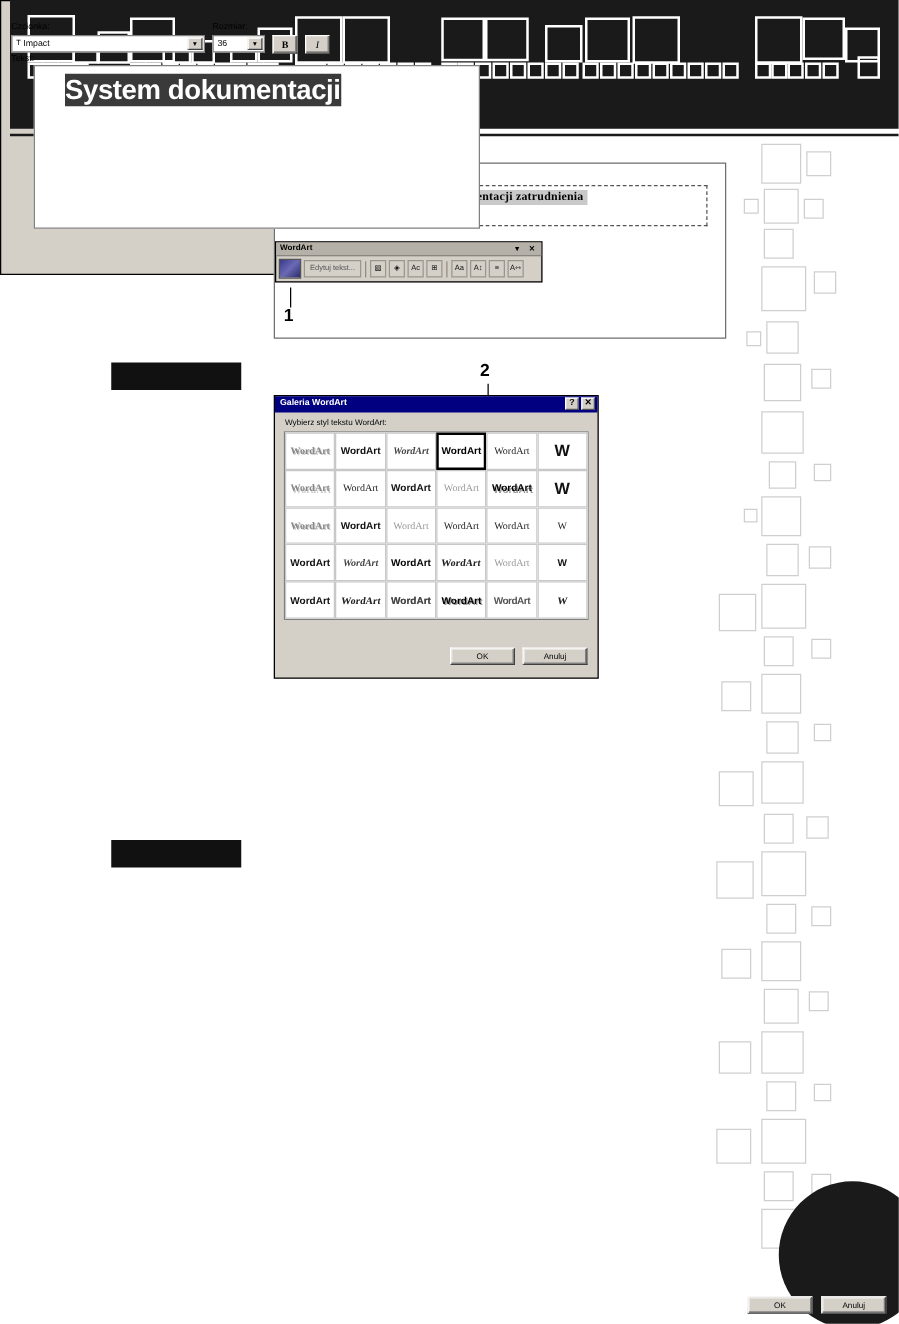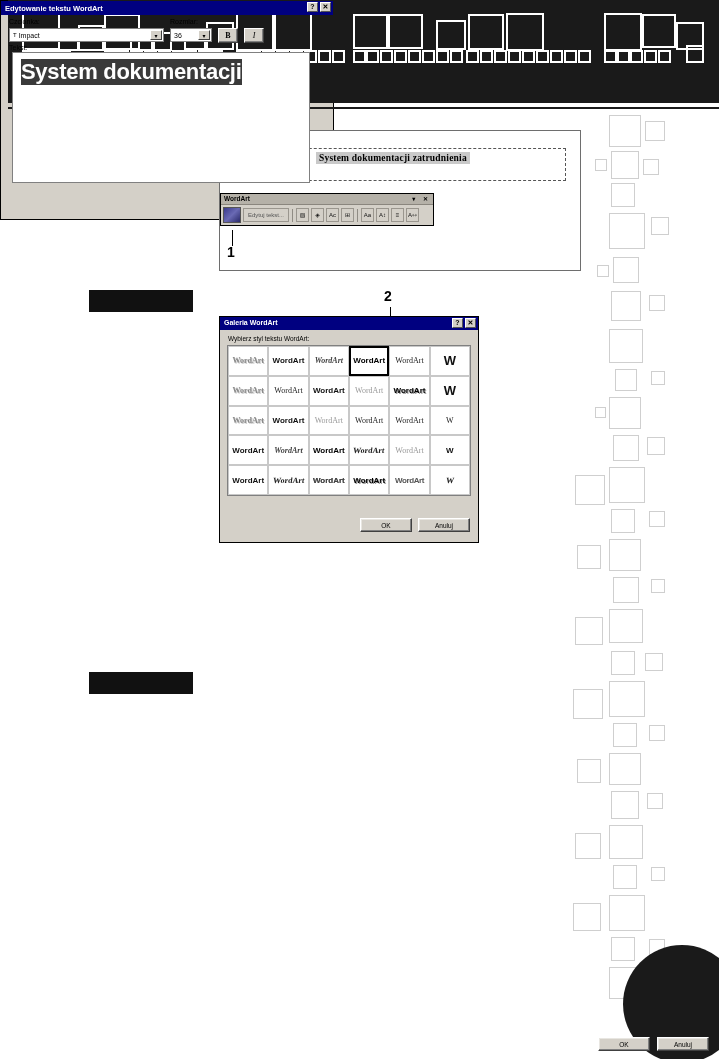--- a/index.html
+++ b/index.html
@@ -392,28 +392,28 @@
     box-shadow: inset -1px -1px 0 #808080;
     box-sizing: border-box;
     display: flex;
     align-items: center;
     justify-content: center;
     font-size: 8px;
     color: #000;
   }
   .textarea {
     position: absolute;
-    left: 12px;
+    left: 27px;
     top: 52px;
-    width: 298px;
+    width: 357px;
     height: 131px;
     background: #ffffff;
     border: 1px solid #808080;
     box-sizing: border-box;
-    padding: 6px 8px;
+    padding: 6px 24px;
     overflow: hidden;
   }
   .ta-line {
     font-family: "Liberation Sans", sans-serif;
     font-weight: bold;
     font-size: 22px;
     line-height: 1.18;
     color: #ffffff;
     background: #3a3a3a;
     display: inline-block;
@@ -690,27 +690,20 @@
         </div>
       </div>
     <div class="gal-btns">
       <div class="btn">OK</div>
       <div class="btn">Anuluj</div>
     </div>
   </div>
 </div>
 
 <div id="fig3">
-  <div class="f3-title">
-    <span>Edytowanie tekstu WordArt</span>
-    <span class="dlg-title-btns">
-      <span class="tbtn">?</span>
-      <span class="tbtn">✕</span>
-    </span>
-  </div>
 
   <div class="f3-row" style="left:9px;top:18px;">Czcionka:</div>
   <div class="f3-row" style="left:170px;top:18px;">Rozmiar:</div>
 
   <div class="combo" style="left:9px;top:28px;width:155px;height:14px;">
     <span style="font-size:6px;margin-right:2px;">T</span>
     <span>Impact</span>
     <span class="arrow">▾</span>
   </div>
 

